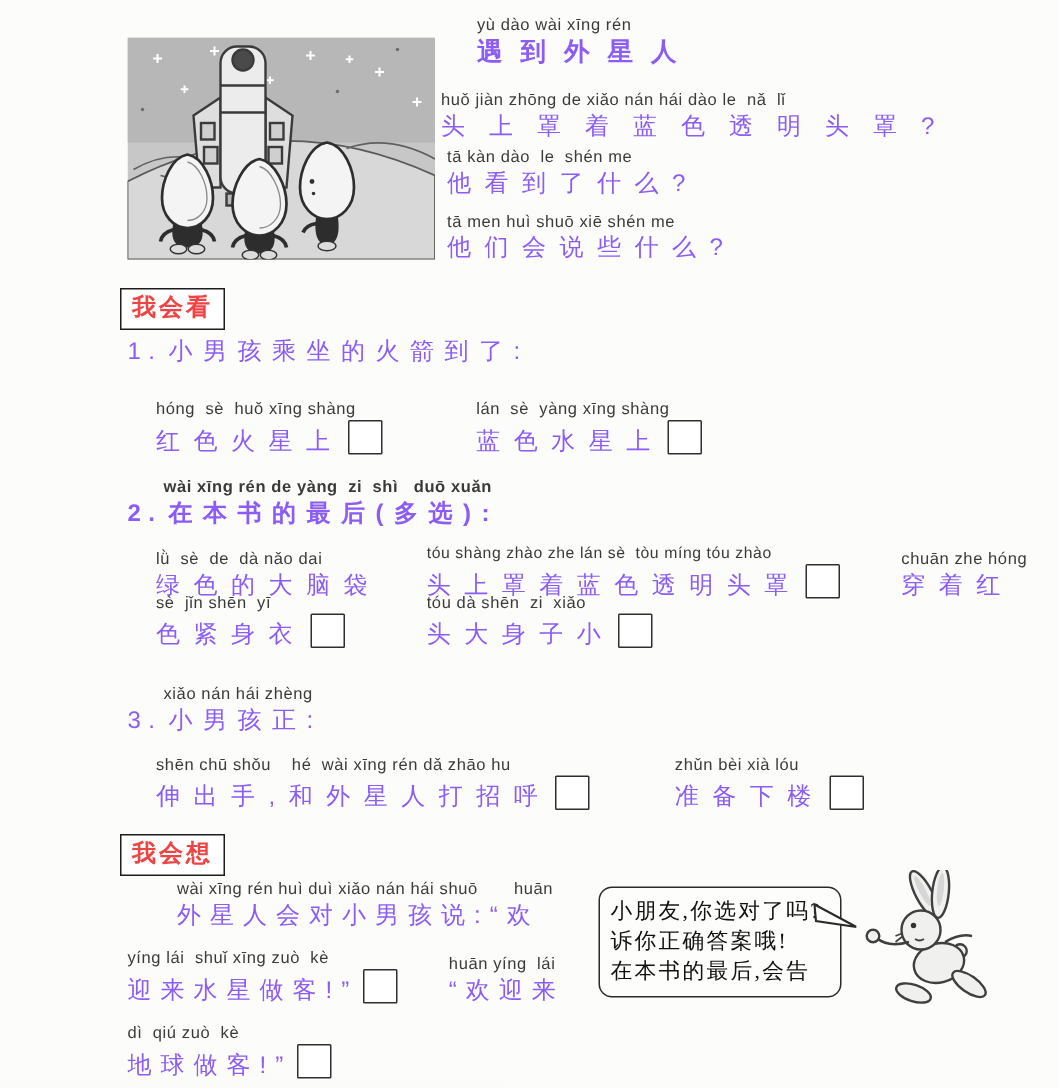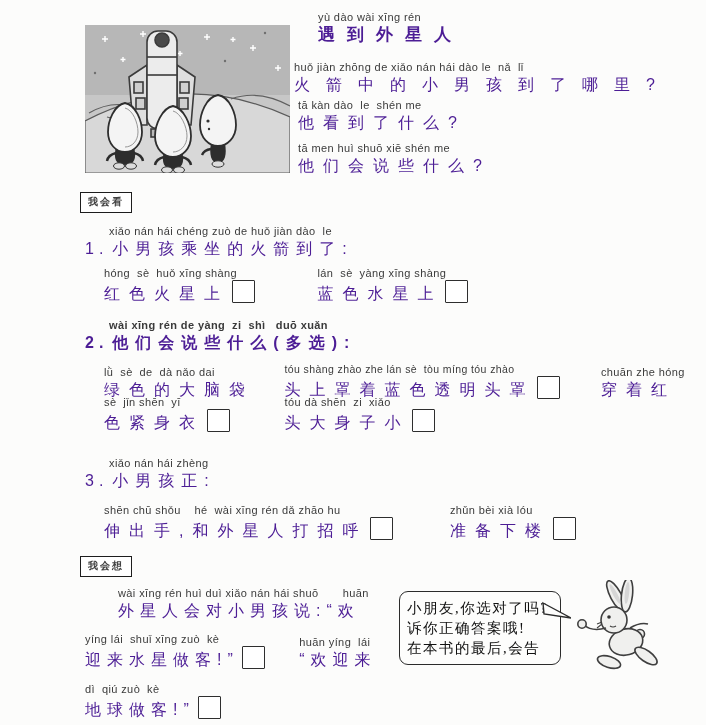--- a/index.html
+++ b/index.html
@@ -1,24 +1,24 @@
 <!DOCTYPE html>
 <html><head>
 <meta charset="utf-8">
 <style>
   html,body{margin:0;padding:0;}
   body{width:706px;height:725px;background:#f4f4f2;font-family:"Liberation Sans",sans-serif;}
   .page{position:relative;width:706px;height:725px;background:#fcfcfb;overflow:hidden;color:#232323;}
   .abs{position:absolute;}
   .pinyin{display:block;font-size:11px;letter-spacing:.4px;color:#3a3a3a;white-space:pre;line-height:14px;}
-  .hz{font-size:16px;line-height:22px;letter-spacing:9px;white-space:pre;color:#4c1d95;}
+  .hz{font-size:16px;line-height:22px;letter-spacing:9px;white-space:pre;color:#8b5cf6;}
   .seg{display:inline-block;vertical-align:bottom;}
   .box{display:inline-block;width:21px;height:21px;border:1.6px solid #2e2e2e;background:#fff;vertical-align:-4px;margin-left:3px;border-radius:1px;}
   .num{letter-spacing:5px;margin-right:4px;}
-  .sec-h{position:absolute;left:80px;border:1.8px solid #1d1d1d;padding:2px 7px 3px 7px;font-size:10px;font-weight:bold;letter-spacing:2px;background:#fff;color:#404040;}
+  .sec-h{position:absolute;left:80px;border:1.8px solid #1d1d1d;padding:2px 7px 3px 7px;font-size:16px;font-weight:bold;letter-spacing:2px;background:#fff;color:#ef4444;}
   .title .hz{font-size:17px;font-weight:bold;letter-spacing:12px;}
   .introline .hz{letter-spacing:9px;}
   .introline.wide .hz{letter-spacing:16px;}
   .stem .pinyin{padding-left:24px;}
   .think .hz{letter-spacing:6px;}
   .bubble{position:absolute;left:399px;top:591px;width:146px;border:1.6px solid #2b2b2b;border-radius:9px;background:#fdfdfc;padding:6px 7px;font-family:"Liberation Serif",serif;font-size:14.5px;line-height:20px;letter-spacing:1.5px;color:#111;z-index:2;}
   svg{display:block;}
 </style>
 </head>
 <body>
@@ -96,52 +96,51 @@
       </g>
     </svg>
   </div>
 
   <div class="abs title" style="left:318px;top:10px;">
     <span class="pinyin">yù dào wài xīng rén</span>
     <span class="hz">遇到外星人</span>
   </div>
   <div class="abs introline wide" style="left:294px;top:60px;">
     <span class="pinyin">huǒ jiàn zhōng de xiǎo nán hái dào le  nǎ  lǐ</span>
-    <span class="hz">火箭中的小男孩到了哪里?</span>
+    <span class="hz">头上罩着蓝色透明头罩?</span>
   </div>
   <div class="abs introline" style="left:298px;top:98px;">
     <span class="pinyin">tā kàn dào  le  shén me</span>
     <span class="hz">他看到了什么?</span>
   </div>
   <div class="abs introline" style="left:298px;top:141px;">
     <span class="pinyin">tā men huì shuō xiē shén me</span>
     <span class="hz">他们会说些什么?</span>
   </div>
 
   <div class="sec-h" style="top:192px;">我会看</div>
 
   <div class="abs stem" style="left:85px;top:224px;">
-    <span class="pinyin">xiǎo nán hái chéng zuò de huǒ jiàn dào  le</span>
     <span class="hz" style="letter-spacing:7px;"><span class="num">1.</span><span>小男孩乘坐的火箭到了:</span></span>
   </div>
 
   <div class="abs" style="left:104px;top:266px;">
     <span class="seg" style="margin-right:58px;">
       <span class="pinyin">hóng  sè  huǒ xīng shàng</span>
       <span class="hz"><span>红色火星上</span><span class="box"></span></span>
     </span>
     <span class="seg">
       <span class="pinyin">lán  sè  yàng xīng shàng</span>
       <span class="hz"><span>蓝色水星上</span><span class="box"></span></span>
     </span>
   </div>
 
   <div class="abs stem" style="left:85px;top:318px;font-weight:bold;">
     <span class="pinyin">wài xīng rén de yàng  zi  shì   duō xuǎn</span>
-    <span class="hz" style="letter-spacing:7px;"><span class="num">2.</span><span>他们会说些什么(多选):</span></span>
+    <span class="hz" style="letter-spacing:7px;"><span class="num">2.</span><span>在本书的最后(多选):</span></span>
   </div>
 
   <div class="abs" style="left:104px;top:362px;">
     <span class="seg" style="margin-right:26px;">
       <span class="pinyin">lǜ  sè  de  dà nǎo dai</span>
       <span class="hz">绿色的大脑袋</span>
     </span>
     <span class="seg" style="margin-right:36px;">
       <span class="pinyin" style="font-size:10.5px;">tóu shàng zhào zhe lán sè  tòu míng tóu zhào</span>
       <span class="hz"><span>头上罩着蓝色透明头罩</span><span class="box"></span></span>

